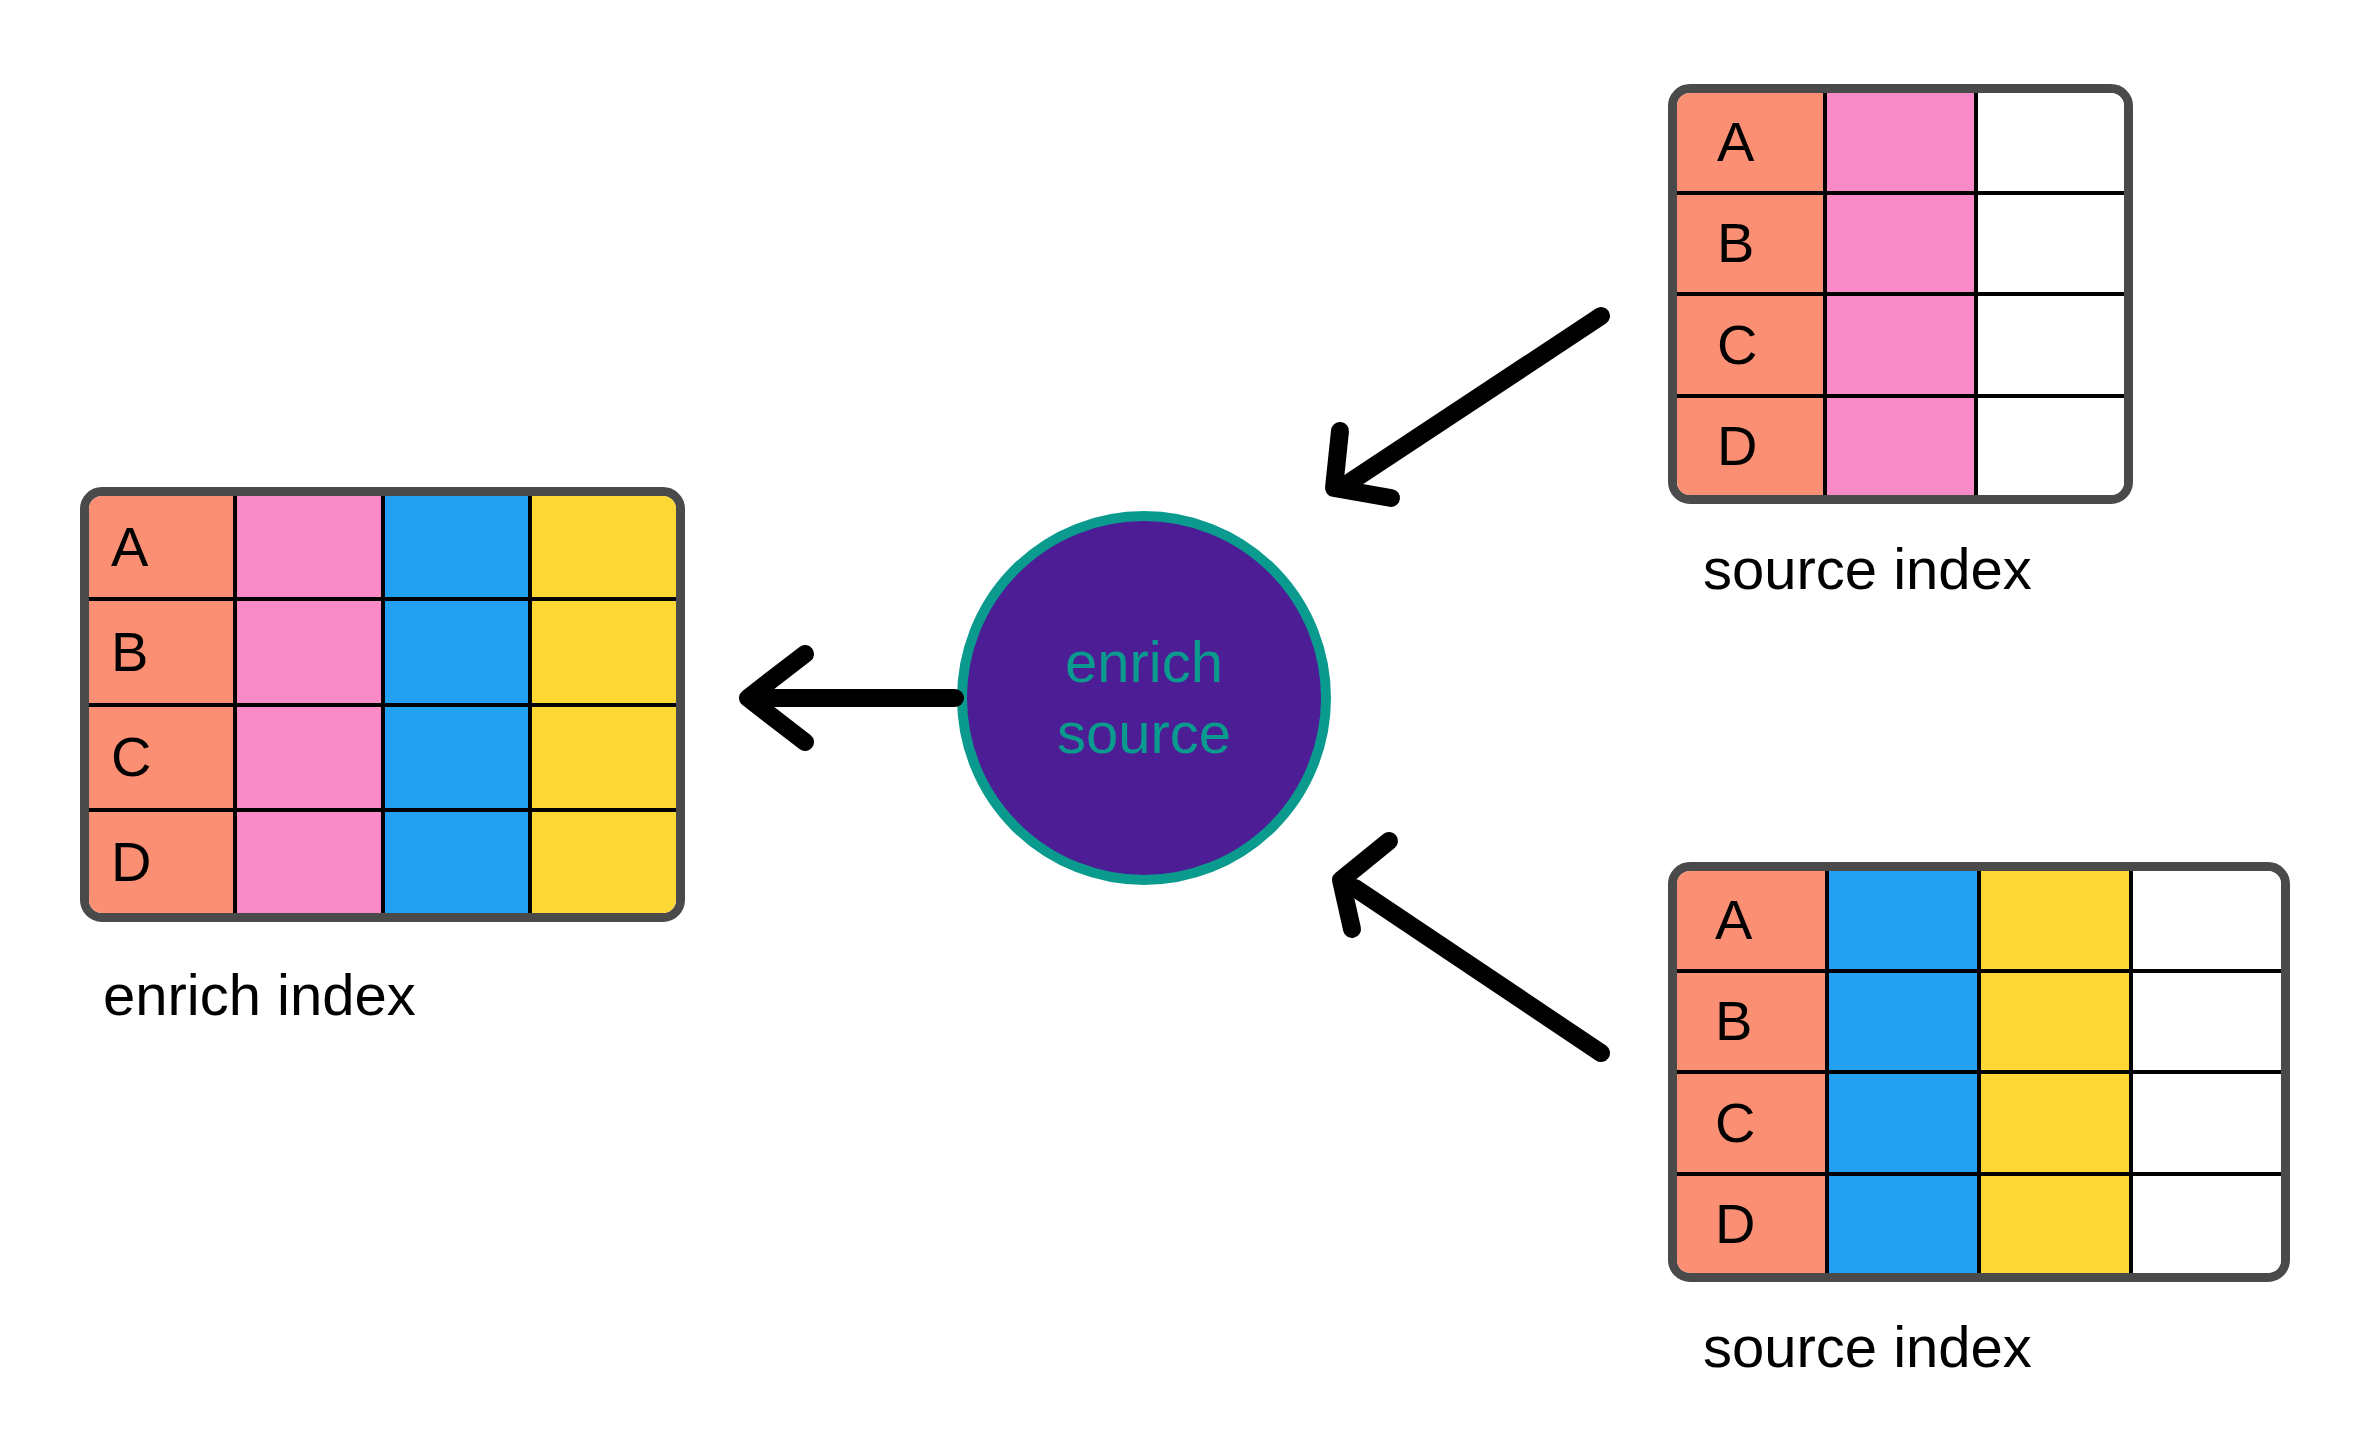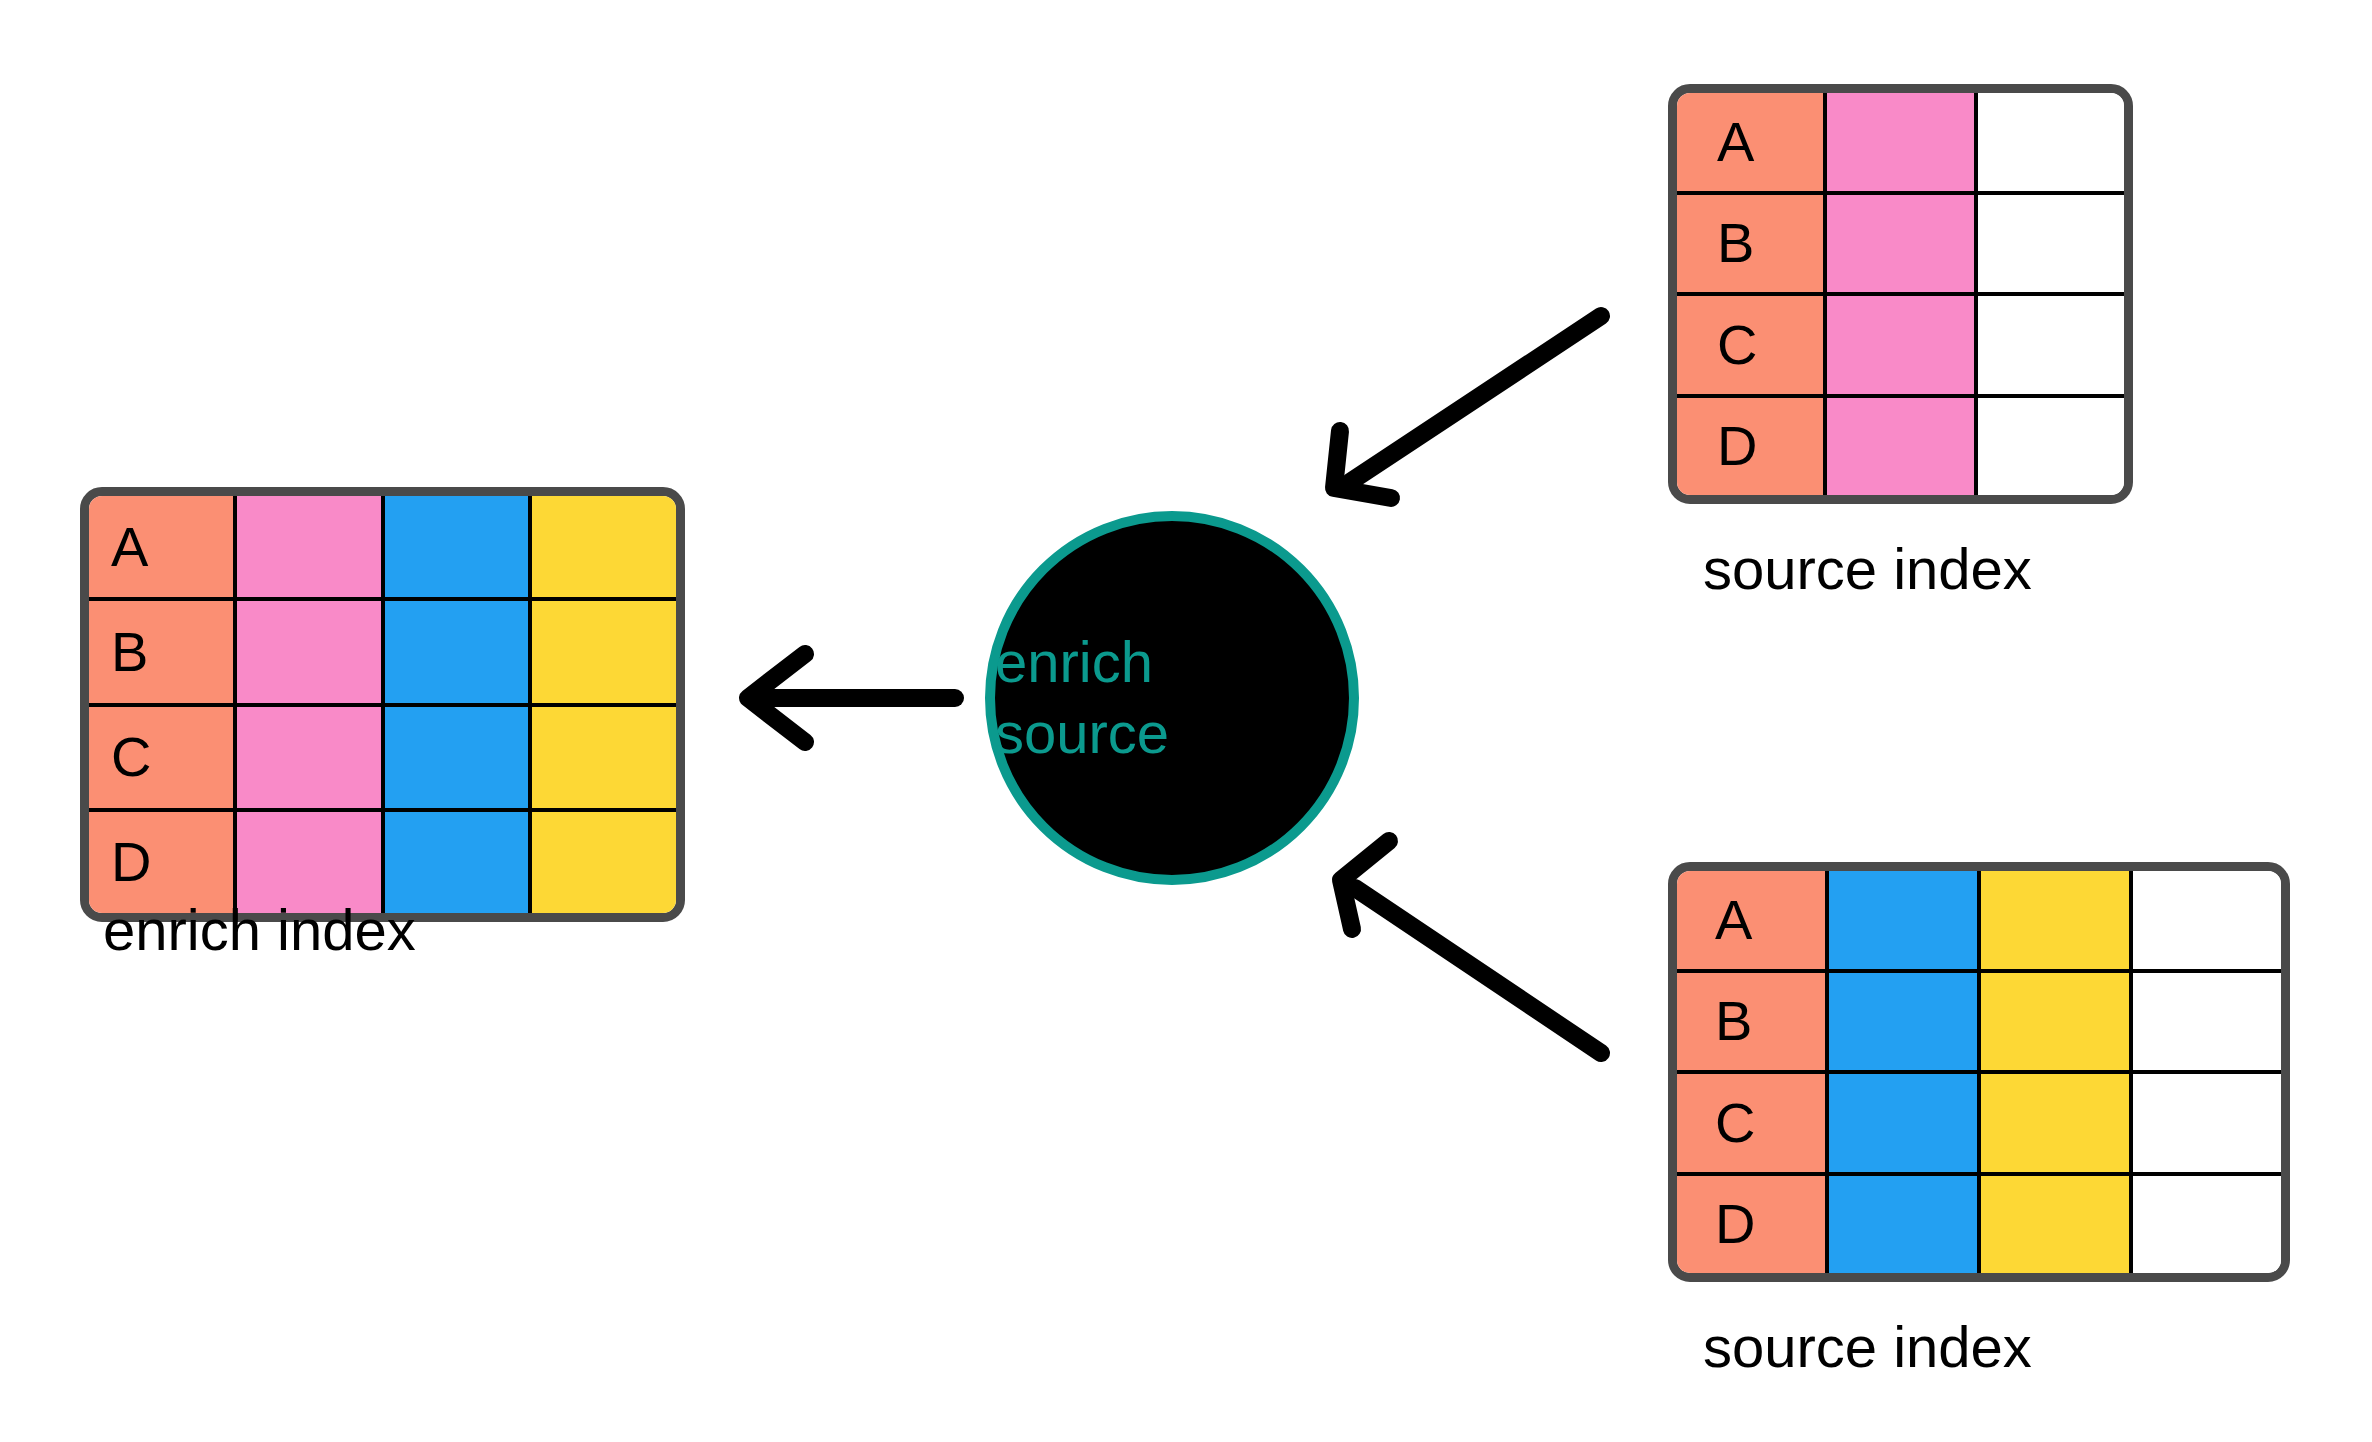--- a/index.html
+++ b/index.html
@@ -58,21 +58,21 @@
     left: 80px;
     top: 487px;
     width: 605px;
     height: 435px;
   }
   #enrich-index-table .idx-cell { font-size: 56px; padding-left: 22px; }
 
   #enrich-index-label {
     position: absolute;
     left: 103px;
-    top: 896px;
+    top: 961px;
     font-size: 58px;
     color: #000000;
     white-space: nowrap;
   }
 
   
   #source-index-top-table {
     left: 1668px;
     top: 84px;
     width: 465px;
@@ -103,31 +103,31 @@
     left: 1703px;
     top: 1313px;
     font-size: 58px;
     color: #000000;
     white-space: nowrap;
   }
 
   
   #enrich-policy-node {
     position: absolute;
-    left: 985px;
+    left: 957px;
     top: 511px;
     width: 374px;
     height: 374px;
     border-radius: 50%;
     border: 10px solid #0B9A8E;
     box-sizing: border-box;
-    background: #000000;
+    background: #4c1d95;
     display: flex;
     flex-direction: column;
-    align-items: flex-start;
+    align-items: center;
     justify-content: center;
   }
   #enrich-policy-node .pol-line {
     color: #0B9A8E;
     font-size: 58px;
     line-height: 1.22;
     text-align: center;
   }
 
   

